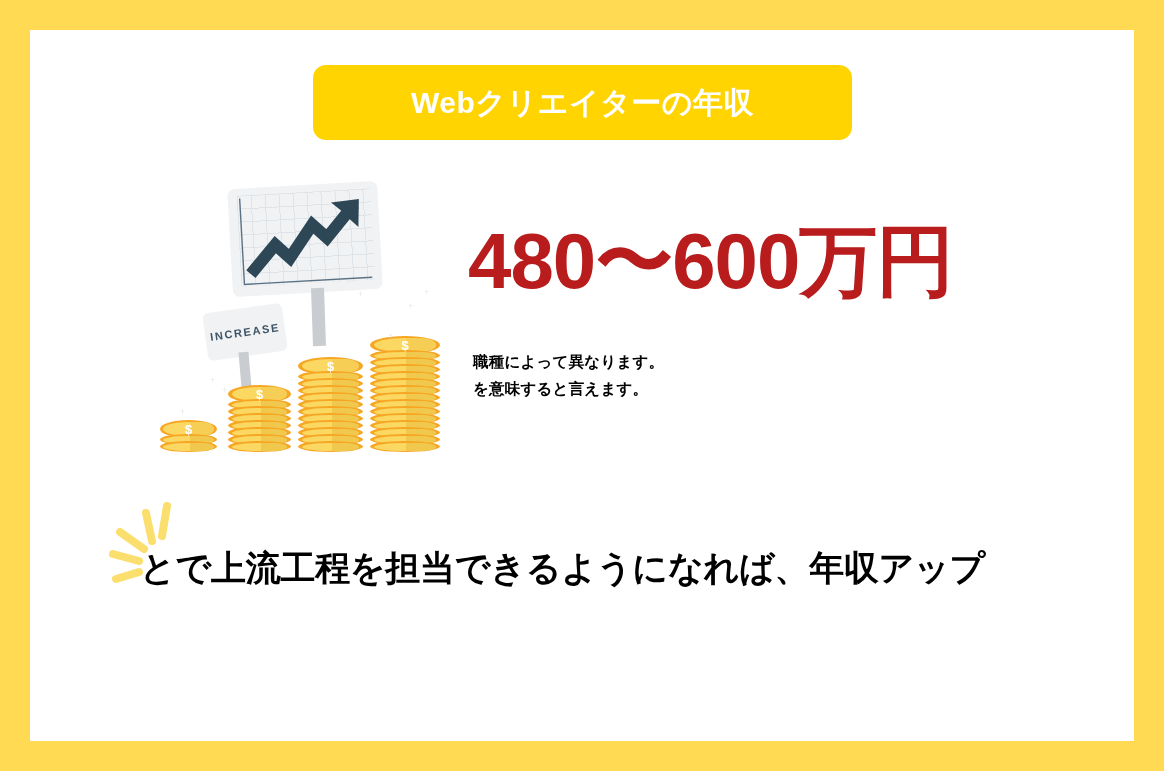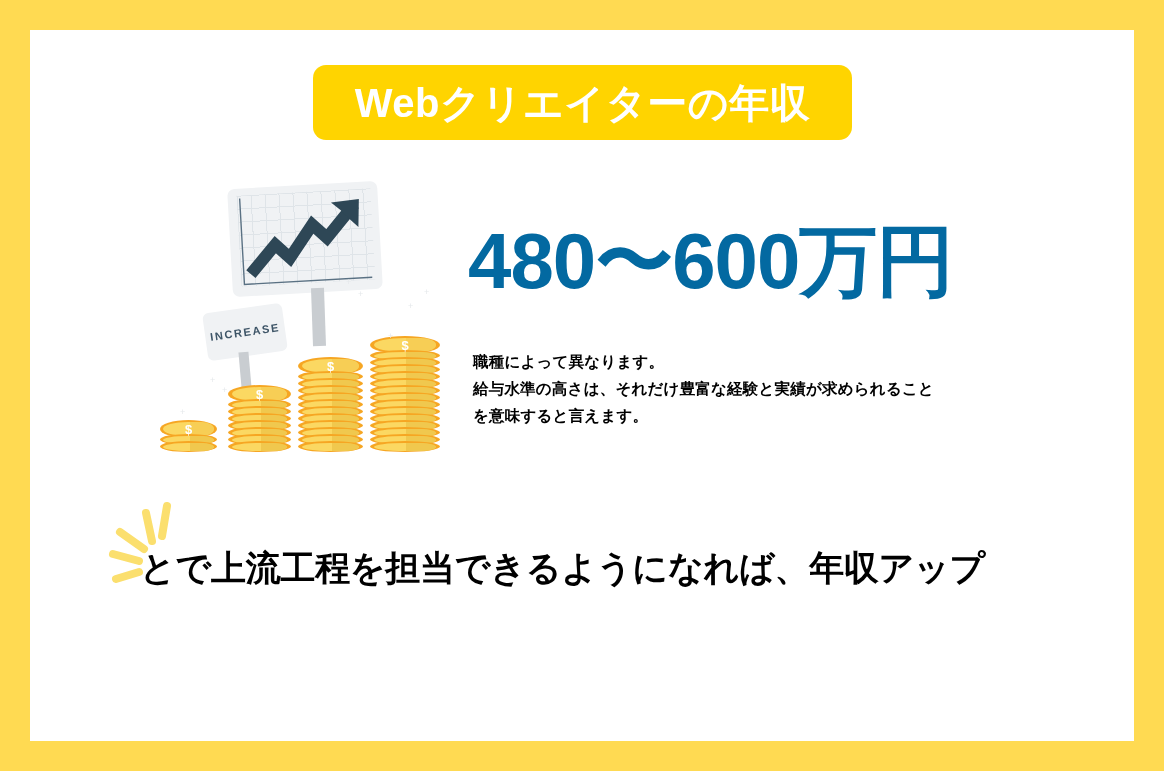--- a/index.html
+++ b/index.html
@@ -27,21 +27,21 @@
   .title-badge{
     position:absolute;
     left:313px;top:65px;
     width:539px;height:75px;
     background:#FFD400;
     border-radius:13px;
     display:flex;align-items:center;justify-content:center;
   }
   .title-badge-text{
     color:#FFFFFF;
-    font-size:40px;
+    font-size:30px;
     font-weight:bold;
     letter-spacing:0.5px;
     white-space:nowrap;
     line-height:1;
   }
 
   
   .illustration{
     position:absolute;
     left:150px;top:180px;
@@ -152,21 +152,21 @@
 
   
   .sparkle-plus{position:absolute;color:#E6E9EC;font-size:9px;line-height:1;}
 
   
   .amount{
     position:absolute;
     left:468px;top:222px;
     font-size:78px;
     font-weight:bold;
-    color:#0369a1;
+    color:#b91c1c;
     letter-spacing:-1px;
     line-height:1;
     white-space:nowrap;
   }
 
   
   .description{
     position:absolute;
     left:466px;top:348px;
     width:620px;
@@ -293,21 +293,20 @@
         <span class="sparkle-plus" style="left: 258px; top: 122px;">+</span>
         <span class="sparkle-plus" style="left: 274px; top: 108px;">+</span>
         <span class="sparkle-plus" style="left: 238px; top: 152px;">+</span>
       </div>
   </div>
 
   <div class="amount">480〜600万円</div>
 
   <div class="description">
     <div>職種によって異なります。</div>
-    <div>給与水準の高さは、それだけ豊富な経験と実績が求められること</div>
     <div>を意味すると言えます。</div>
   </div>
 
   <div class="burst">
     <svg viewBox="0 0 90 90">
       <g stroke="#FBDF6E" stroke-width="8" stroke-linecap="round" fill="none">
         <line x1="56" y1="40" x2="61" y2="10"></line>
         <line x1="46" y1="45" x2="40" y2="17"></line>
         <line x1="38" y1="53" x2="14" y2="36"></line>
         <line x1="33" y1="65" x2="7" y2="58"></line>

